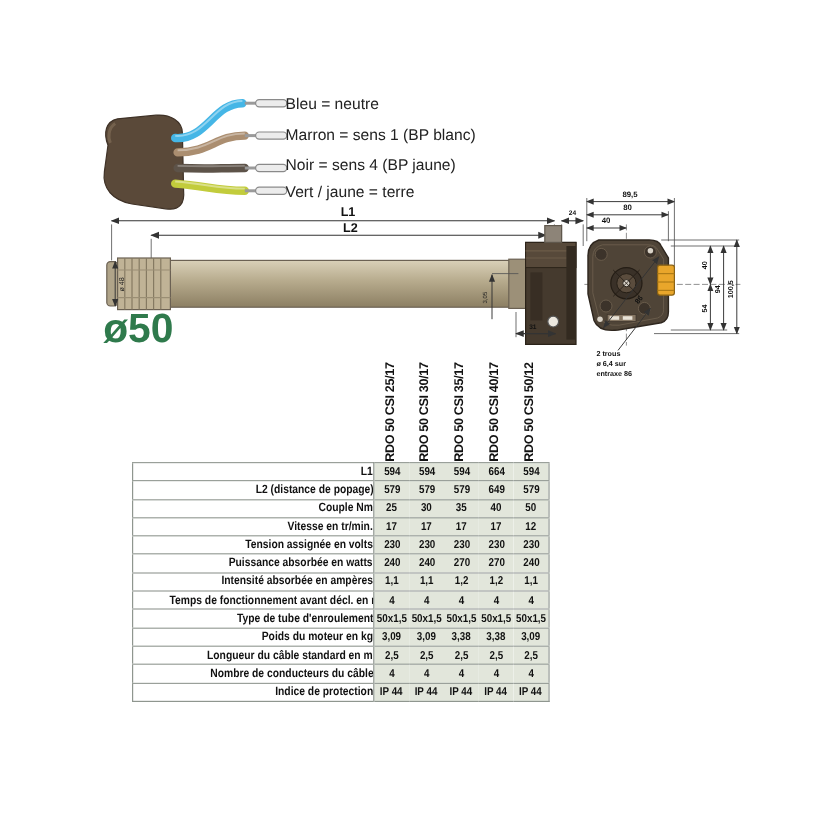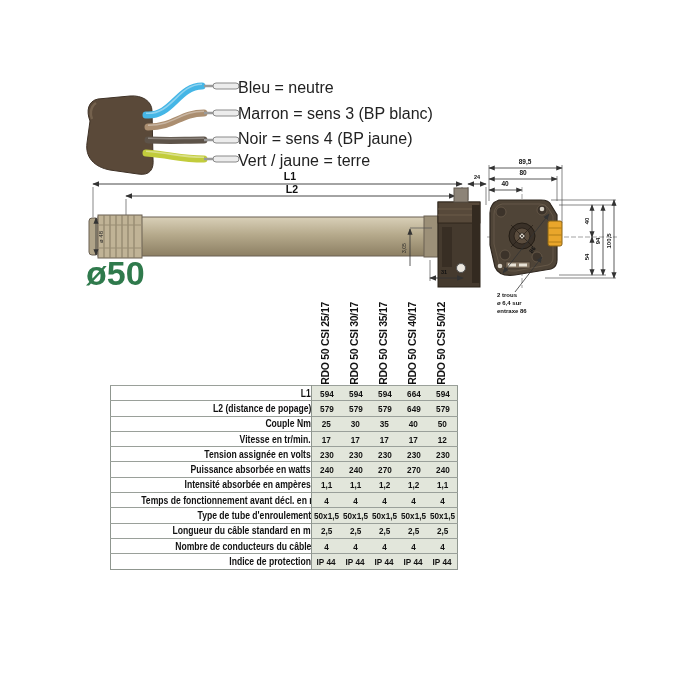--- a/index.html
+++ b/index.html
@@ -1,21 +1,21 @@
 <!DOCTYPE html>
 <html><head>
 <meta charset="utf-8">
 <style>
   html,body{margin:0;padding:0;background:#fff;}
   .canvas{position:relative;width:700px;height:700px;background:#ffffff;overflow:hidden;
           font-family:"Liberation Sans",sans-serif;color:#111;}
   svg text{font-family:"Liberation Sans",sans-serif;}
   .abs{position:absolute;}
   
-  .wire-label{position:absolute;left:238px;font-size:16px;color:#222;white-space:nowrap;}
+  .wire-label{position:absolute;left:238px;font-size:13px;color:#222;white-space:nowrap;}
   
   
   .spec{position:absolute;left:110px;top:291px;width:347px;}
   .col-heads{display:flex;margin-left:201px;height:94px;align-items:flex-end;}
   .col-head{width:29px;display:flex;justify-content:center;}
   .col-head span{writing-mode:vertical-rl;transform:rotate(180deg);font-size:10.5px;
                  font-weight:bold;white-space:nowrap;letter-spacing:-0.3px;line-height:1;color:#111;}
   table.rows{border-collapse:collapse;table-layout:fixed;width:346px;border:1px solid #8f968f;}
   table.rows td{height:14.3px;padding:0;border-top:1px solid #9aa09a;overflow:hidden;}
   td.lbl{width:200px;text-align:right;padding-right:5px;border-right:1px solid #8f968f;
@@ -58,21 +58,21 @@
       <line x1="124" y1="58" x2="134" y2="58" stroke="#9a9a9a" stroke-width="2.5"></line>
       <rect x="133" y="55" width="26" height="6" rx="3" stroke-width="1"></rect>
       <line x1="124" y1="85" x2="134" y2="85" stroke="#9a9a9a" stroke-width="2.5"></line>
       <rect x="133" y="82" width="26" height="6" rx="3" stroke-width="1"></rect>
       <line x1="124" y1="104" x2="134" y2="104" stroke="#9a9a9a" stroke-width="2.5"></line>
       <rect x="133" y="101" width="26" height="6" rx="3" stroke-width="1"></rect>
     </g>
   </svg>
 
   <div class="wire-label" style="top:79px">Bleu = neutre</div>
-  <div class="wire-label" style="top:105px">Marron = sens 3 (BP blanc)</div>
+  <div class="wire-label" style="top:105px">Marron = sens 1 (BP blanc)</div>
   <div class="wire-label" style="top:130px">Noir = sens 4 (BP jaune)</div>
   <div class="wire-label" style="top:152px">Vert / jaune = terre</div>
 
   <svg class="abs" style="left:80px;top:165px" width="415" height="140" viewBox="0 0 415 140">
     <defs>
       <linearGradient id="tubeG" x1="0" y1="0" x2="0" y2="1">
         <stop offset="0" stop-color="#d9d0b8"></stop>
         <stop offset="0.45" stop-color="#b6aa8c"></stop>
         <stop offset="1" stop-color="#8c7f63"></stop>
       </linearGradient>
@@ -282,20 +282,28 @@
           </tr>
           <tr>
             <td class="lbl"><span>Type de tube d'enroulement</span></td>
             <td class="val"><span>50x1,5</span></td>
             <td class="val"><span>50x1,5</span></td>
             <td class="val"><span>50x1,5</span></td>
             <td class="val"><span>50x1,5</span></td>
             <td class="val"><span>50x1,5</span></td>
           </tr>
           <tr>
+            <td class="lbl"><span>Poids du moteur en kg</span></td>
+            <td class="val"><span>3,09</span></td>
+            <td class="val"><span>3,09</span></td>
+            <td class="val"><span>3,38</span></td>
+            <td class="val"><span>3,38</span></td>
+            <td class="val"><span>3,09</span></td>
+          </tr>
+          <tr>
             <td class="lbl"><span>Longueur du câble standard en m</span></td>
             <td class="val"><span>2,5</span></td>
             <td class="val"><span>2,5</span></td>
             <td class="val"><span>2,5</span></td>
             <td class="val"><span>2,5</span></td>
             <td class="val"><span>2,5</span></td>
           </tr>
           <tr>
             <td class="lbl"><span>Nombre de conducteurs du câble</span></td>
             <td class="val"><span>4</span></td>

